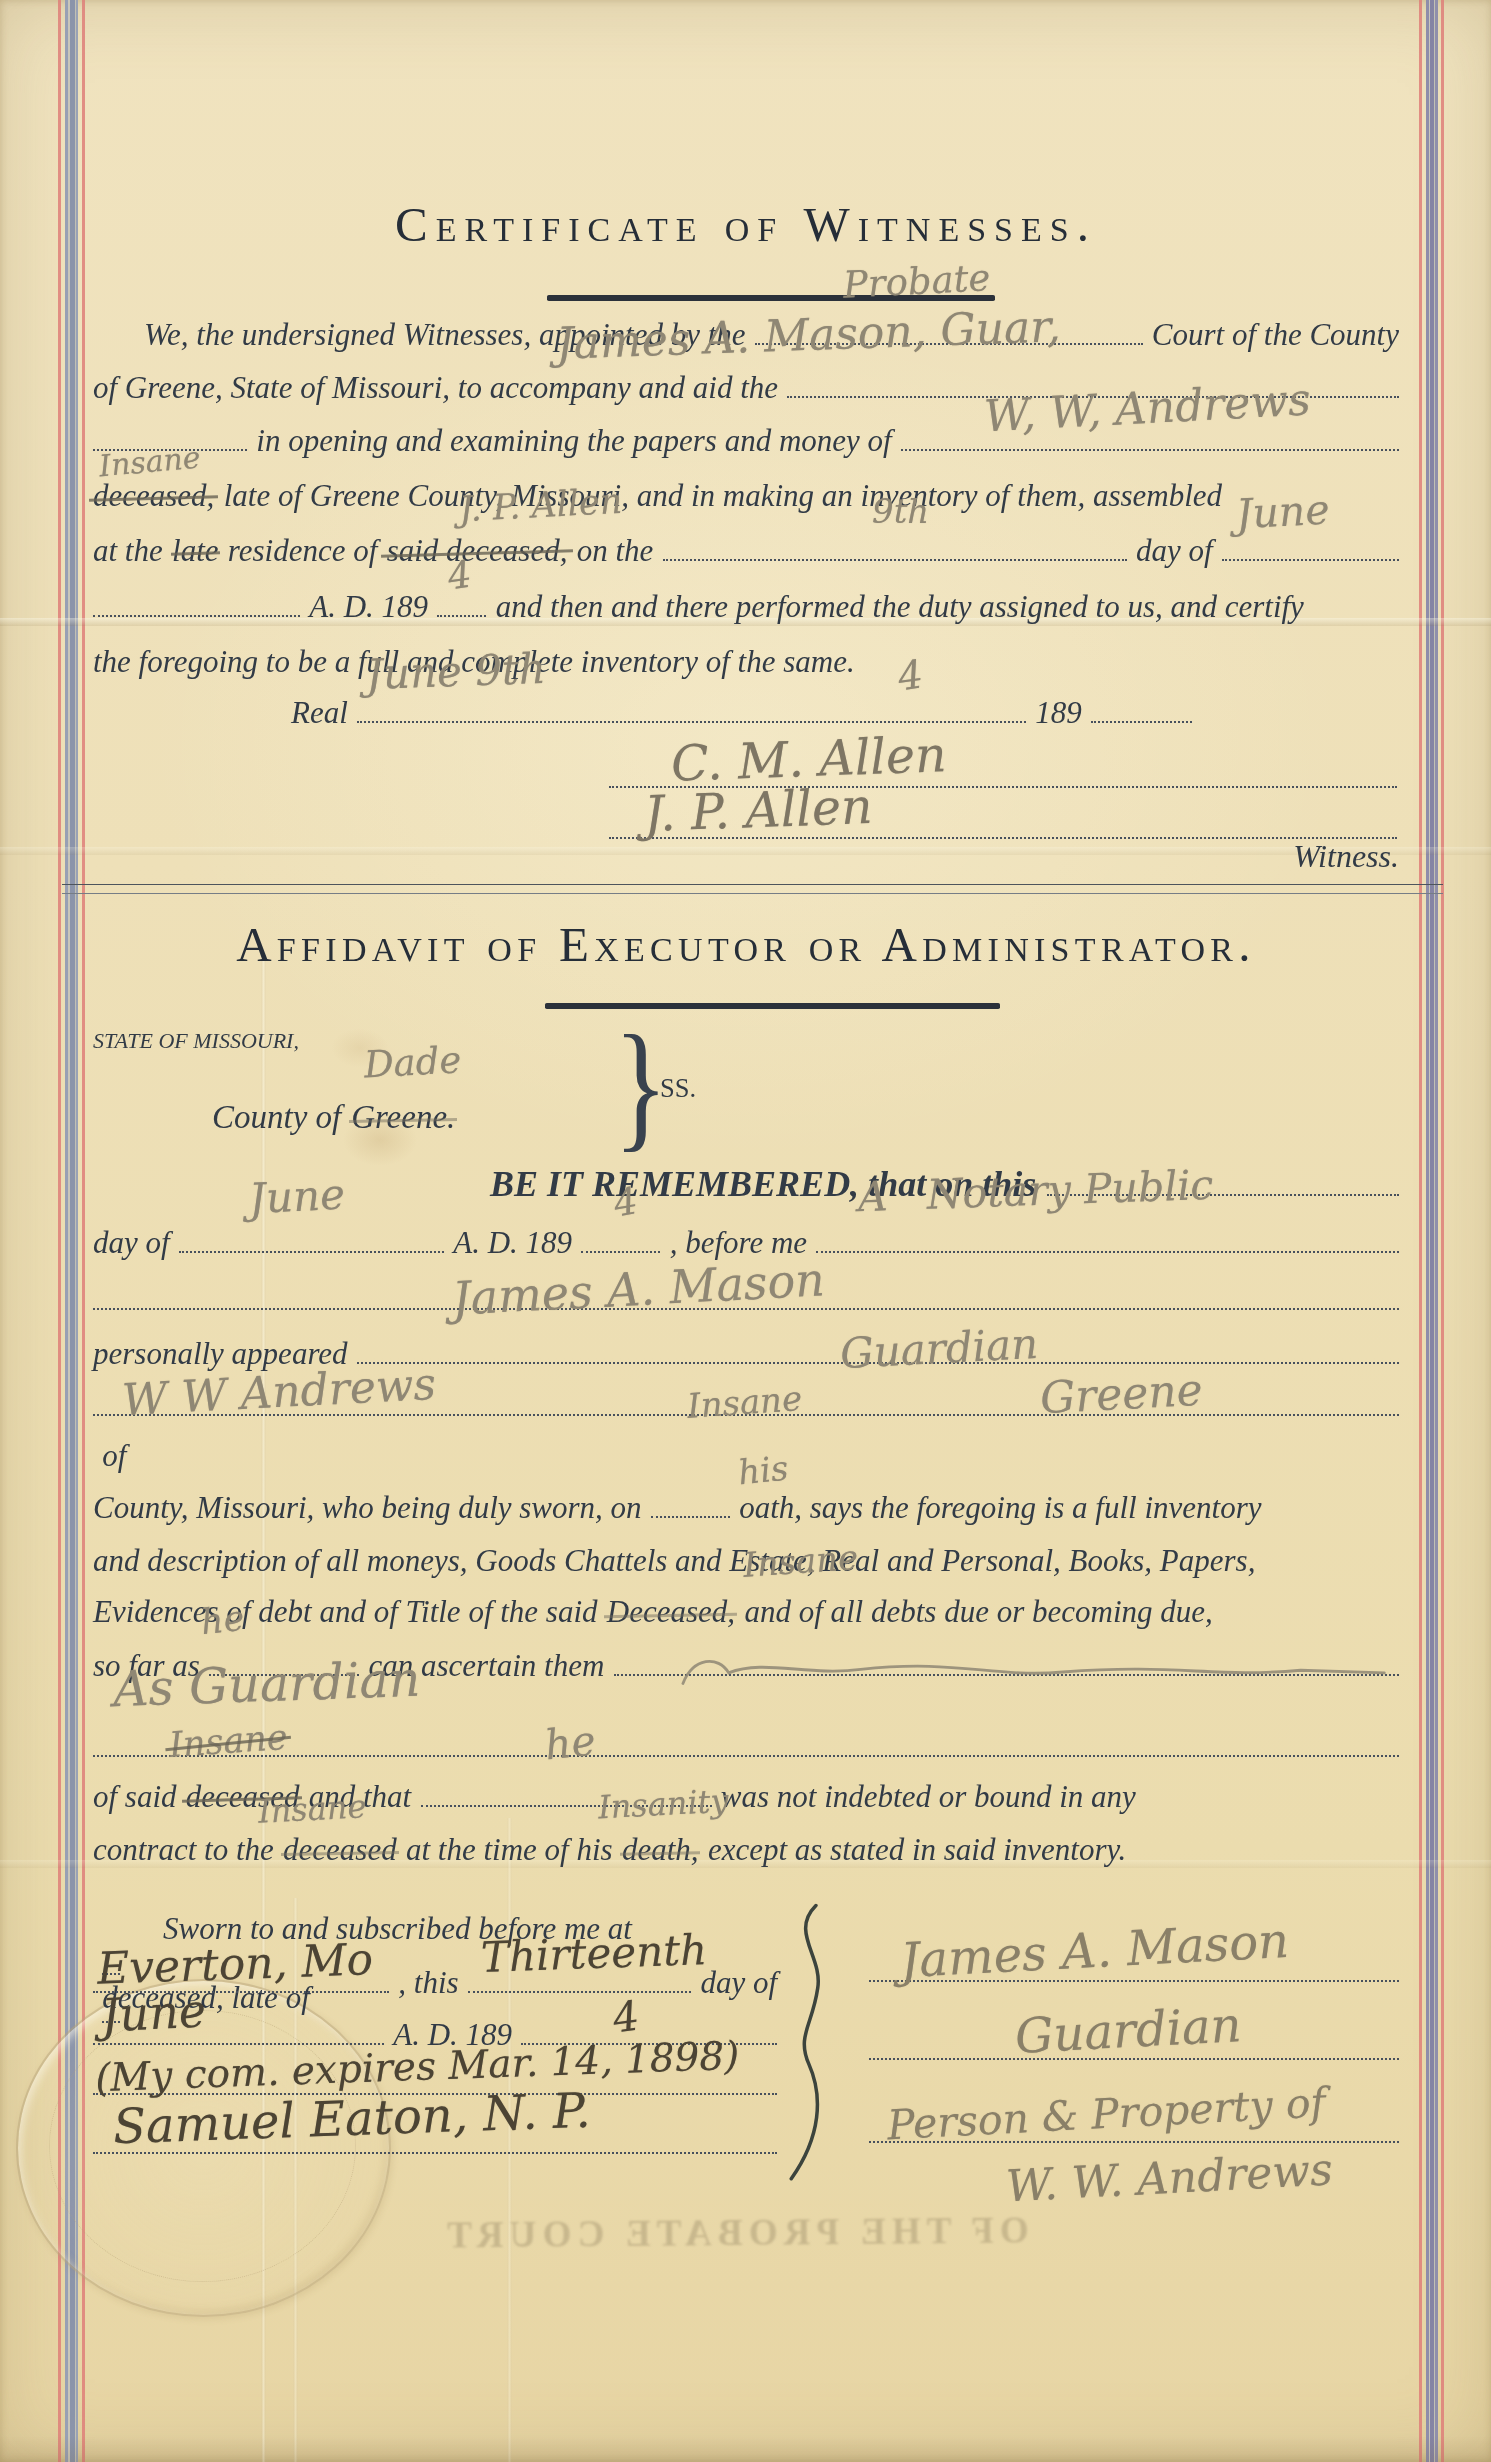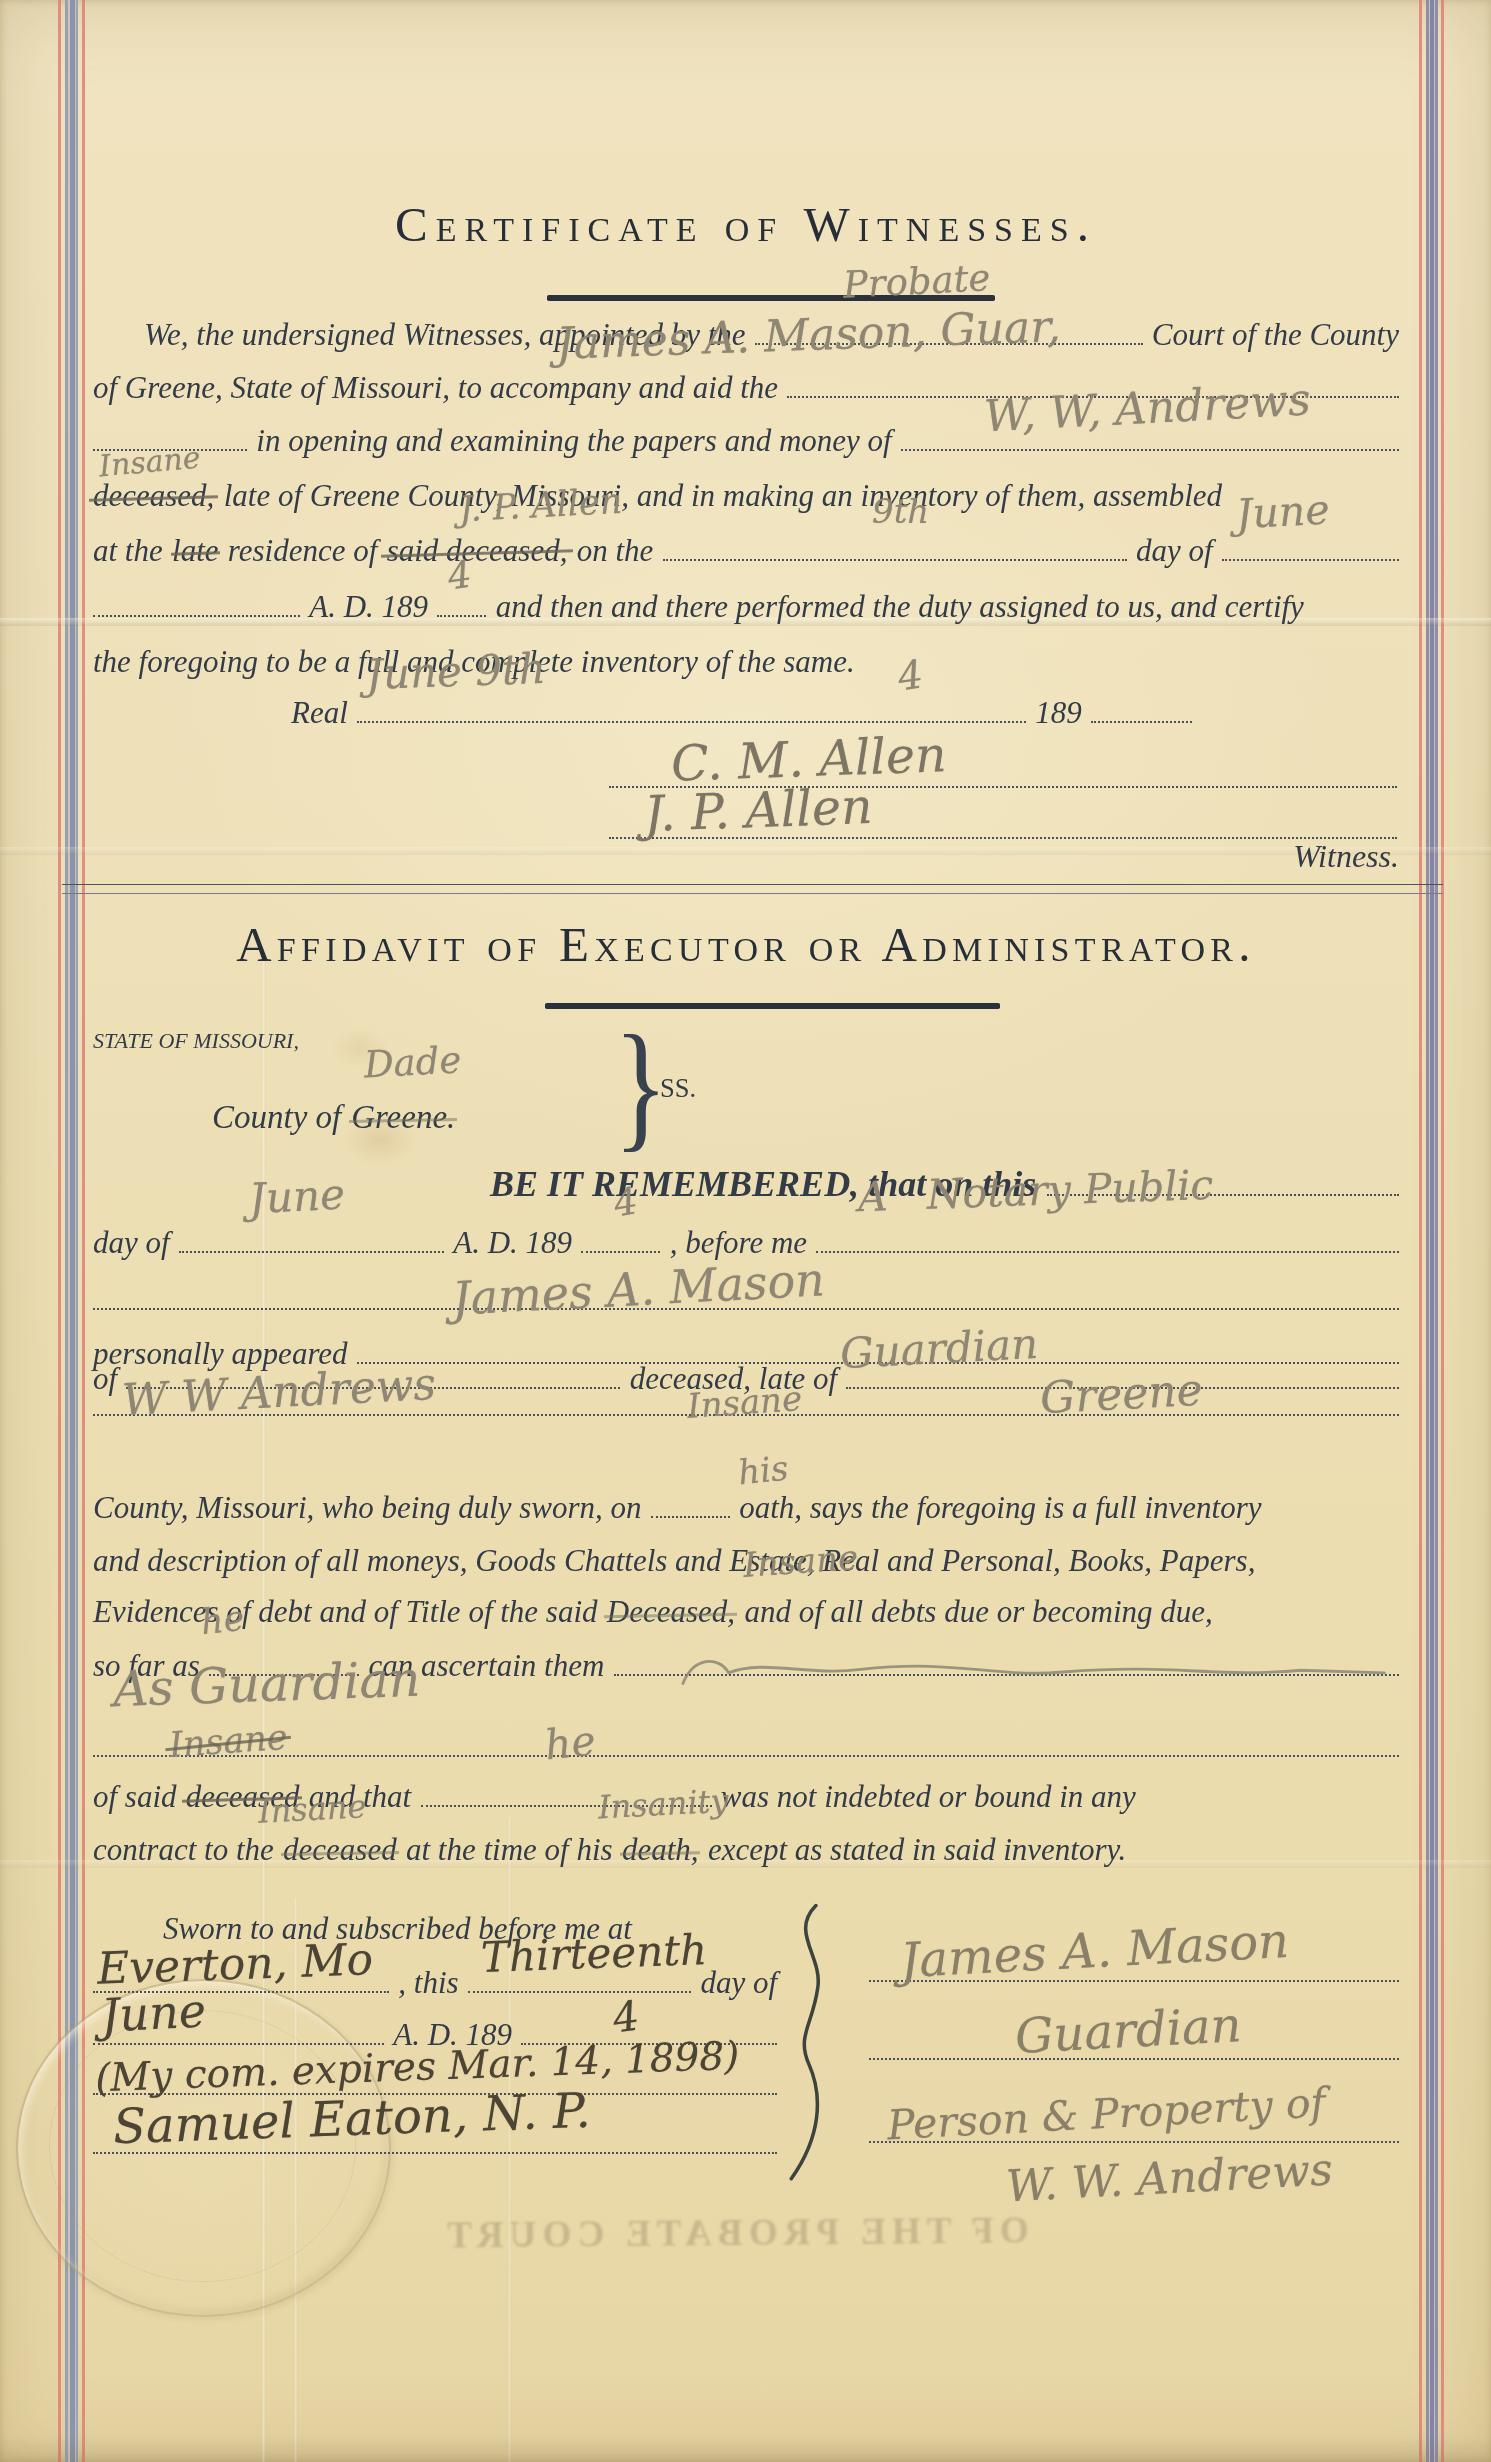--- a/index.html
+++ b/index.html
@@ -181,21 +181,21 @@
 
   <div class="dotline" style="left:93px;right:93px;top:1308px;"></div>
 
   <div class="line" style="top:1331px;">
     <span class="t">personally appeared</span>
     <span class="dots"></span>
   </div>
 
   <div class="dotline" style="left:93px;right:93px;top:1414px;"></div>
 
-  <div class="line" style="top:1356px;">
+  <div class="line" style="top:1433px;flex-direction:column;">
     <span class="t">of</span>
     <span class="dots dfix" style="flex-basis:494px;"></span>
     <span class="t">deceased, late of</span>
     <span class="dots"></span>
   </div>
 
   <div class="line" style="top:1485px;">
     <span class="t">County, Missouri, who being duly sworn, on</span>
     <span class="dots dfix" style="flex-basis:79px;"></span>
     <span class="t">oath, says the foregoing is a full inventory</span>

